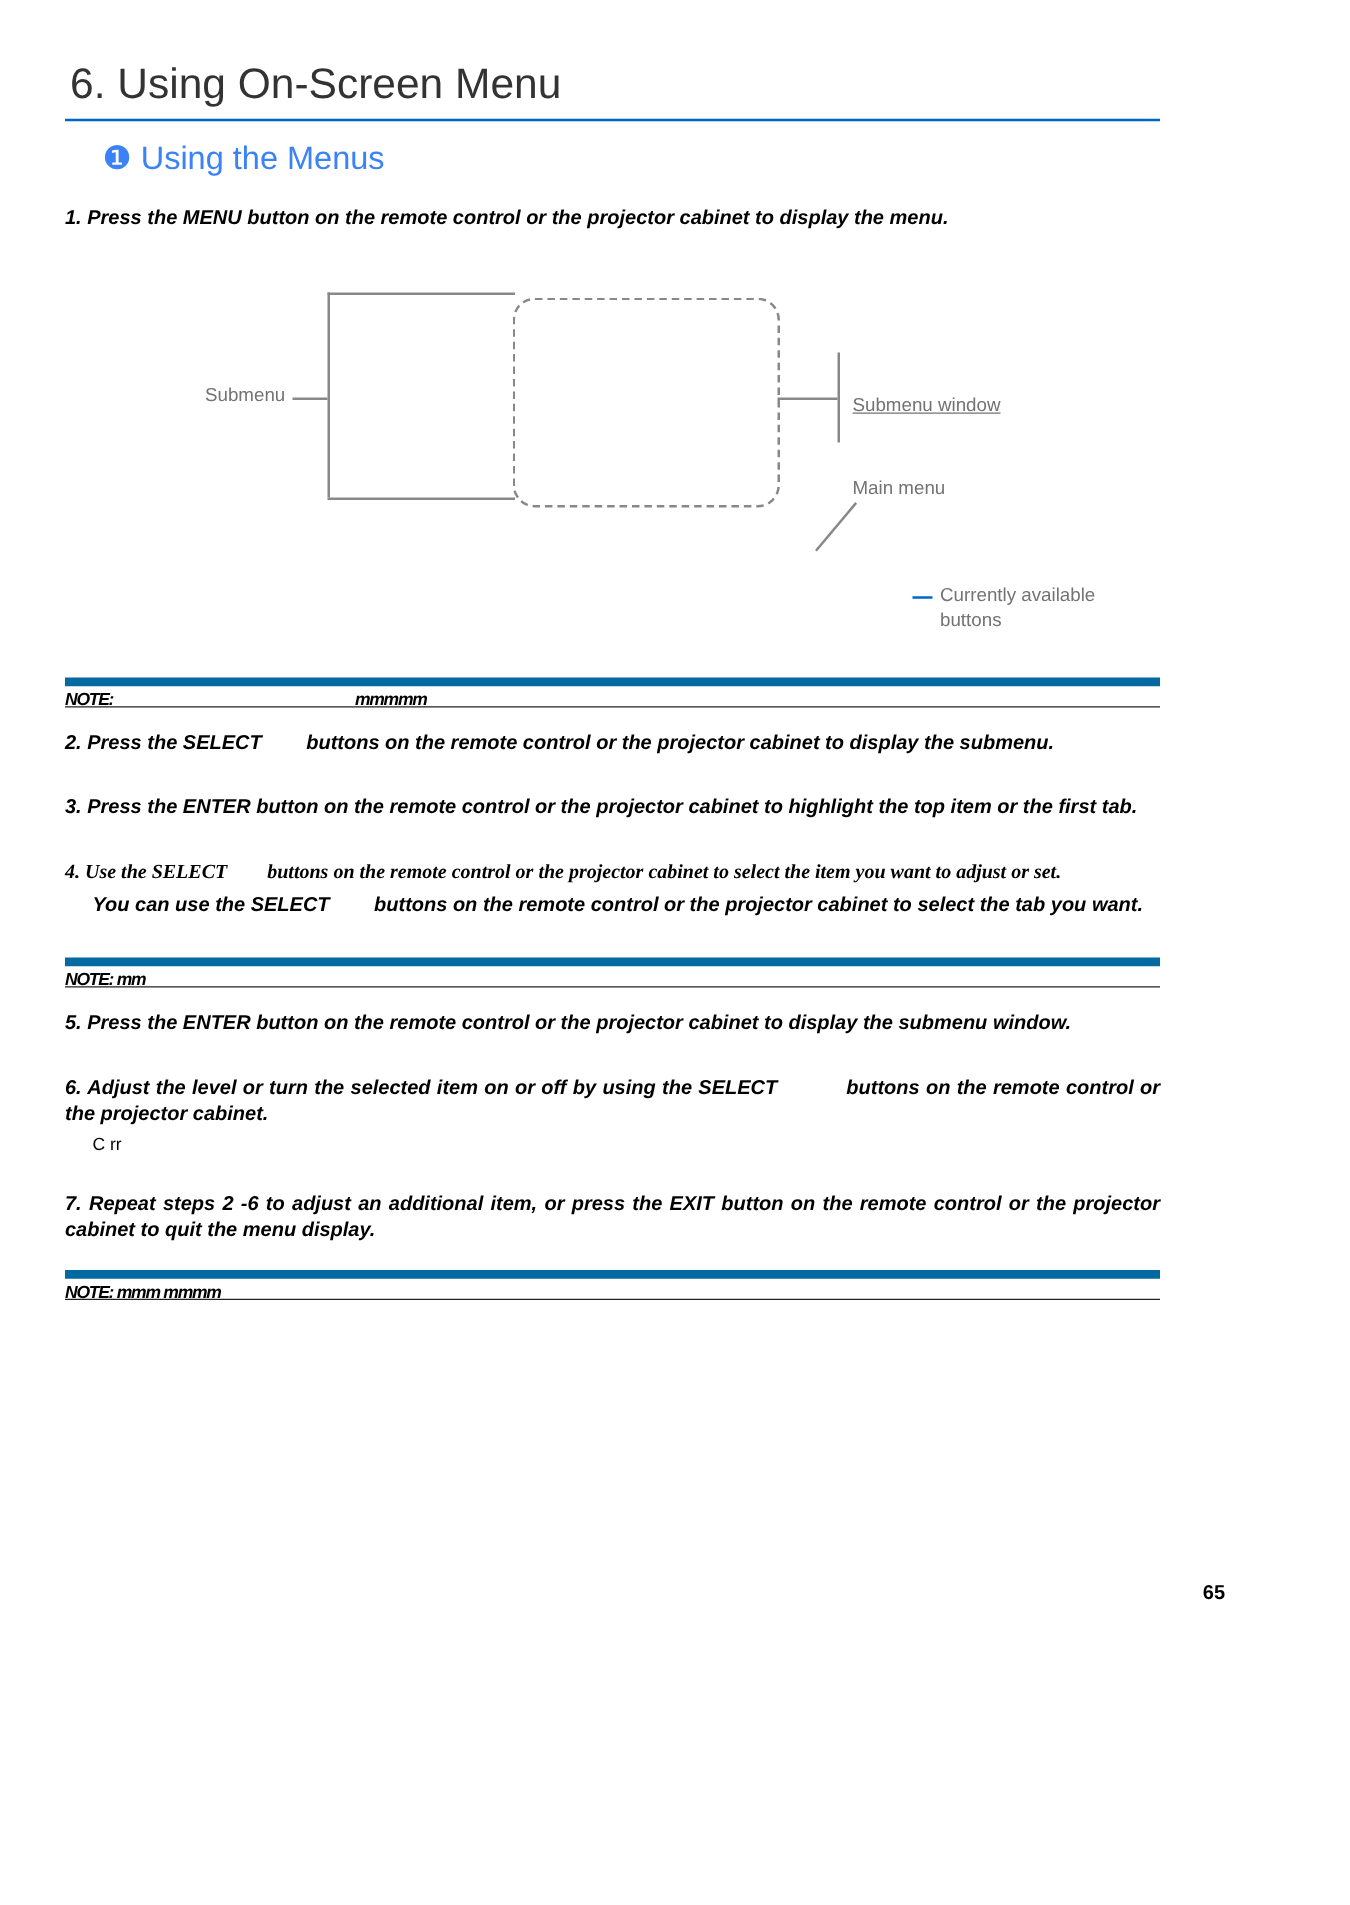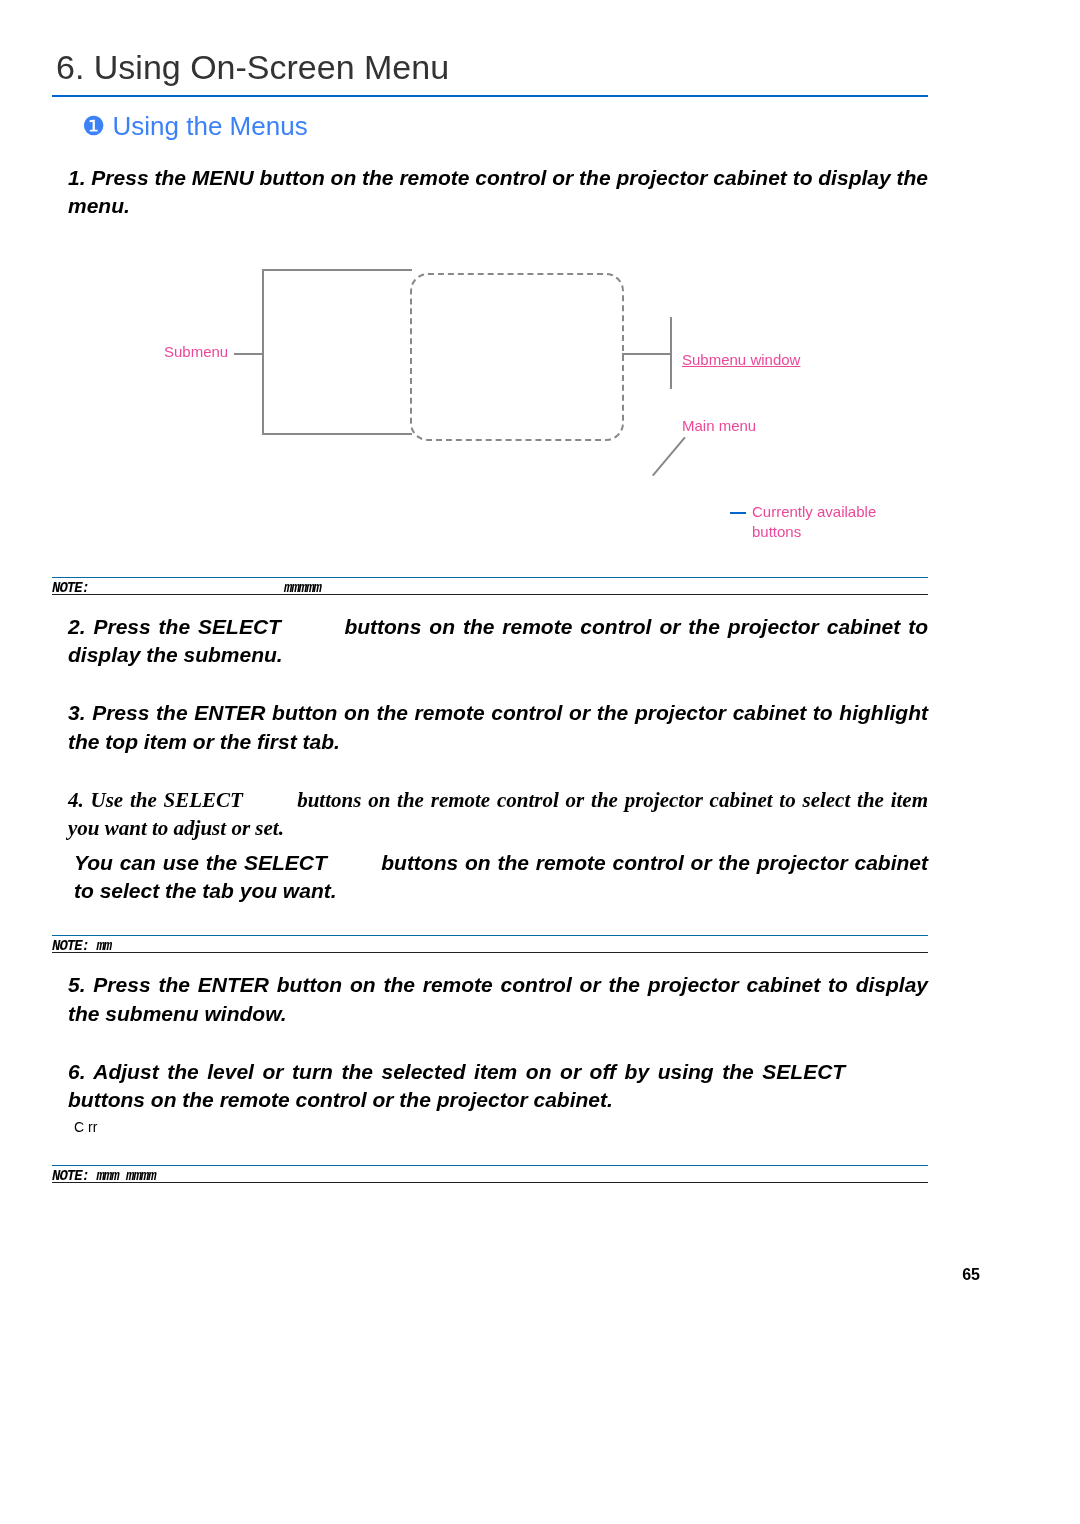--- a/index.html
+++ b/index.html
@@ -1,25 +1,25 @@
 <!DOCTYPE html>
 <html><head>
 <meta charset="utf-8">
 <style>
   html,body{margin:0;padding:0;background:#fff;font-family:Arial,Helvetica,sans-serif;color:#000;}
   .page{width:980px;height:1524px;box-sizing:border-box;padding:48px 52px 0 52px;position:relative;}
   .chapter-title{font-size:34px;font-weight:400;color:#333;margin:0 0 8px 4px;}
   .rule-blue{height:2px;background:#0066cc;margin-bottom:14px;}
   .section-title{font-size:26px;font-weight:400;color:#3b82f6;margin:0 0 22px 30px;}
-  .instr{font-style:italic;font-weight:bold;font-size:21px;line-height:1.35;margin:0 0 16px 16px;text-align:justify;text-justify:inter-word;}
+  .instr{font-style:italic;font-weight:bold;font-size:16px;line-height:1.35;margin:0 0 16px 0;text-align:justify;text-justify:inter-word;}
   .sub-note{font-size:14px;margin:4px 0 30px 22px;}
-  .thinrules{border-top:1px solid #0369a1;border-bottom:1px solid #222;height:16px;margin:8px 0 18px 0;position:relative;font-family:Liberation Mono, monospace;}
+  .thinrules{border-top:7px solid #0369a1;border-bottom:1px solid #222;height:16px;margin:8px 0 18px 0;position:relative;}
   .thinrules .smudge{position:absolute;bottom:-2px;font-style:italic;font-weight:bold;font-size:14px;color:#000;letter-spacing:-1px;}
   .diagram{position:relative;height:330px;margin:10px 0 10px 0;}
-  .diag-label{position:absolute;font-size:15px;color:#ec4899;}
+  .diag-label{position:absolute;font-size:15px;color:#737373;}
   .dash-box{position:absolute;border:2px dashed #888;border-radius:18px;}
   .solid-v{position:absolute;width:2px;background:#888;}
   .solid-h{position:absolute;height:2px;background:#888;}
   .blue-h{position:absolute;height:2px;background:#0066cc;}
   .slash{position:absolute;width:40px;height:40px;}
   .slash::after{content:"";position:absolute;left:0;top:0;width:50px;height:2px;background:#888;transform:rotate(-50deg);transform-origin:left top;}
   .pnum{position:absolute;bottom:240px;left:0;width:100%;text-align:right;font-size:16px;font-weight:bold;}
   .block{margin-bottom:30px;}
 </style>
 </head>
@@ -73,19 +73,20 @@
     <span class="smudge" style="left:0;">NOTE: mm</span>
   </div>
 
   <p class="instr block">5. Press the ENTER button on the remote control or the projector cabinet to display the submenu window.</p>
 
   <div class="block">
     <p class="instr" style="margin-bottom:4px;">6. Adjust the level or turn the selected item on or off by using the SELECT &nbsp;&nbsp;&nbsp;&nbsp;&nbsp;&nbsp;&nbsp;&nbsp;&nbsp; buttons on the remote control or the projector cabinet.</p>
     <div class="sub-note">C rr</div>
   </div>
 
+  <p class="instr" style="margin-bottom:20px;">7. Repeat steps 2 -6 to adjust an additional item, or press the EXIT button on the remote control or the projector cabinet to quit the menu display.</p>
 
   <div class="thinrules" style="margin-top:18px;">
     <span class="smudge" style="left:0;">NOTE: mmm mmmm</span>
   </div>
 
   <div class="pnum">65</div>
 </div>
 
 </body></html>

